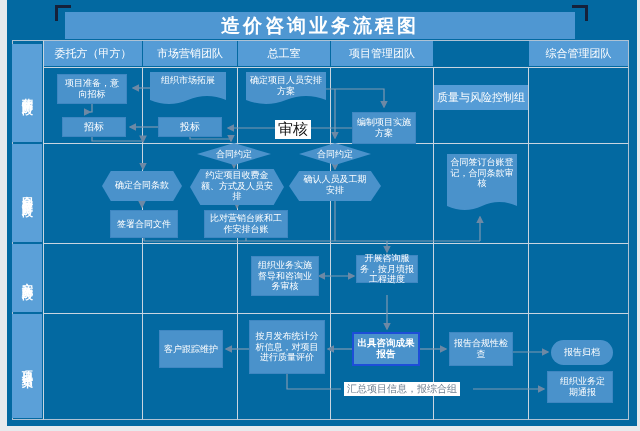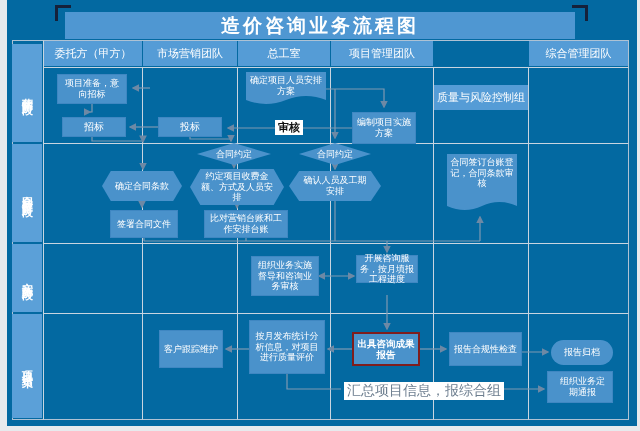--- a/index.html
+++ b/index.html
@@ -12,32 +12,32 @@
   .corner.l{left:55px;top:5px;border-top:3px solid #15213a;border-left:3px solid #15213a;}
   .corner.r{left:572px;top:5px;border-top:3px solid #15213a;border-right:3px solid #15213a;}
   .colhead{position:absolute;top:41px;height:25px;background:#559cd6;color:#fff;font-size:11px;
     display:flex;align-items:center;justify-content:center;text-align:center;line-height:1.05;padding:0 2px;box-sizing:border-box;}
   .laneblock{position:absolute;left:12px;width:30px;background:#5ba0d8;color:#fff;font-size:11px;
     font-weight:bold;display:flex;align-items:center;justify-content:center;
     writing-mode:vertical-rl;text-orientation:upright;letter-spacing:2px;}
   .node{position:absolute;background:#4a92cb;color:#fff;font-size:9px;line-height:1.18;
     display:flex;align-items:center;justify-content:center;text-align:center;box-sizing:border-box;padding:1px 3px;}
   .rect{border:1px solid #3f87c2;}
-  .boldrect{border:2px solid #7f1d1d;font-weight:bold;font-size:9.5px;}
+  .boldrect{border:2px solid #1d4ed8;font-weight:bold;font-size:9.5px;font-family:Liberation Mono, monospace;}
   .diamond{clip-path:polygon(50% 0,100% 50%,50% 100%,0 50%);padding:0 10px;}
-  .hex{clip-path:polygon(11% 0,89% 0,100% 50%,89% 100%,11% 100%,0 50%);padding:0 11px;}
+  .hex{clip-path:polygon(11% 0,89% 0,100% 50%,89% 100%,11% 100%,0 50%);padding:0 11px;font-family:Liberation Mono, monospace;}
   .doc{align-items:flex-start;padding-top:3px;}
   .doc76{clip-path:path('M0 0 H76 V28 Q57 20 38 28 T0 28 Z');}
   .doc80{clip-path:path('M0 0 H80 V28 Q60 20 40 28 T0 28 Z');}
   .doc70t{clip-path:path('M0 0 H70 V52 Q52 44 35 52 T0 52 Z');}
   .stadium{border-radius:13px;}
   svg#wires{position:absolute;left:0;top:0;pointer-events:none;}
   .note{position:absolute;background:#fff;padding:0 3px;white-space:nowrap;}
-  .note.review{color:#111;font-weight:bold;font-size:11px;}
-  .note.summary{color:#6d7e8f;font-size:14px;}
+  .note.review{color:#111;font-weight:normal;font-size:15px;}
+  .note.summary{color:#6d7e8f;font-size:10px;}
 </style>
 </head>
 <body>
 
 <div id="canvas">
 
   <div class="edge" style="left:0;top:0;width:7px;height:431px;"></div>
   <div class="edge" style="left:0;top:426px;width:640px;height:5px;"></div>
   <div class="edge" style="left:637px;top:0;width:3px;height:431px;"></div>
 
@@ -105,20 +105,23 @@
   <div class="colhead" style="left:529px;width:99px;">综合管理团队</div>
 
   <div class="laneblock" style="top:44px;height:98px;">营销阶段</div>
   <div class="laneblock" style="top:144px;height:98px;">合同签订阶段</div>
   <div class="laneblock" style="top:244px;height:68px;">实施阶段</div>
   <div class="laneblock" style="top:314px;height:104px;">项目结束</div>
 
   <div class="node rect" style="left:57px;top:74px;width:70px;height:30px;">
       <span>项目准备，意向招标</span>
     </div>
+  <div class="node doc doc76" style="left:150px;top:72px;width:76px;height:36px;">
+      <span>组织市场拓展</span>
+    </div>
   <div class="node doc doc80" style="left:246px;top:72px;width:80px;height:36px;">
       <span>确定项目人员安排方案</span>
     </div>
   <div class="node rect" style="left:62px;top:117px;width:64px;height:20px;font-size:10px;">
       <span>招标</span>
     </div>
   <div class="node rect" style="left:158px;top:117px;width:64px;height:20px;font-size:10px;">
       <span>投标</span>
     </div>
   <div class="node rect" style="left:352px;top:112px;width:64px;height:32px;">
@@ -160,21 +163,21 @@
 
   <div class="node rect" style="left:159px;top:330px;width:64px;height:38px;">
       <span>客户跟踪维护</span>
     </div>
   <div class="node rect" style="left:249px;top:320px;width:76px;height:54px;">
       <span>按月发布统计分析信息，对项目进行质量评价</span>
     </div>
   <div class="node boldrect" style="left:352px;top:332px;width:68px;height:34px;">
       <span>出具咨询成果报告</span>
     </div>
-  <div class="node rect" style="left:449px;top:332px;width:73px;height:34px;">
+  <div class="node rect" style="left:449px;top:332px;width:64px;height:34px;">
       <span>报告合规性检查</span>
     </div>
   <div class="node stadium" style="left:551px;top:340px;width:62px;height:25px;">
       <span>报告归档</span>
     </div>
   <div class="node rect" style="left:547px;top:371px;width:66px;height:32px;padding-left:8px;">
       <span>组织业务定期通报</span>
     </div>
   <div class="note summary" style="left:344px;top:382px;">汇总项目信息，报综合组</div>
 

